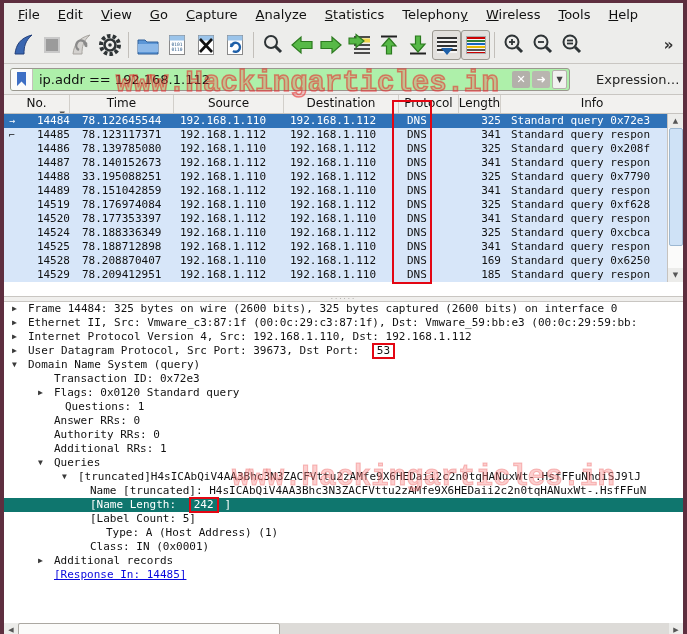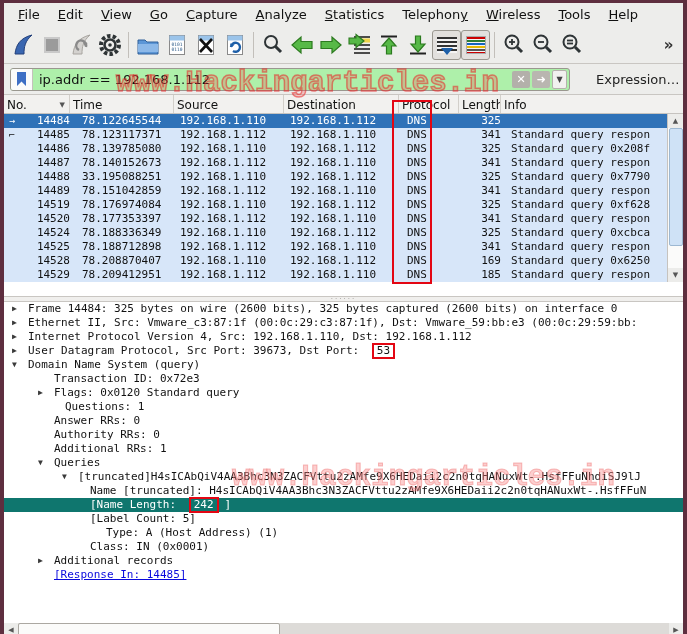--- a/index.html
+++ b/index.html
@@ -53,21 +53,21 @@
   #clear-btn  { background:#b3b0aa; }
   #apply-btn  { background:#b9b6b0; }
   #filter-drop { width:15px; height:19px; background:#f2f1ef; border:1px solid #b5b2ac; border-radius:2px;
     display:flex; align-items:center; justify-content:center; font-size:8px; color:#444; margin-right:2px; }
   #expression-btn { padding:2px 6px; color:#222; white-space:nowrap; }
   .v-sep { width:1px; height:18px; background:#c2bfba; }
   #add-filter-btn { font-size:16px; color:#222; padding:0 8px; }
   
   #packet-list { position:absolute; left:0; top:92px; width:679px; height:187px; background:#fff; }
   #pl-header { display:flex; height:19px; background:#f2f1ef; border-bottom:1px solid #c6c3bf; font-size:12px; color:#111; }
-  .hcell { border-right:1px solid #d2cfca; padding:1px 3px 0 3px; white-space:nowrap; overflow:hidden; display:flex; align-items:center; }
+  .hcell { border-right:1px solid #d2cfca; padding:1px 3px 0 3px; white-space:nowrap; overflow:hidden; display:flex; align-items:center;flex-direction:column; }
   .sort-arrow { font-size:7px; color:#555; margin-left:auto; padding-right:1px; }
   #pl-body { position:absolute; left:0; top:19px; width:663px; height:168px; overflow:hidden;
     font-family:"DejaVu Sans Mono","Liberation Mono",monospace; font-size:11px; }
   .prow { display:flex; height:14px; line-height:14px; background:#d7e6f9; color:#111; white-space:nowrap; }
   .prow.sel { background:#2f72b8; color:#fff; }
   .c-gut  { width:16px; text-align:center; font-size:10px; overflow:hidden; }
   .c-no   { width:50px; text-align:right; }
   .c-time { width:104px; padding-left:12px; }
   .c-src  { width:110px; padding-left:6px; }
   .c-dst  { width:115px; padding-left:6px; }
@@ -288,20 +288,21 @@
     </div>
     <div id="pl-body">
         <div class="prow sel">
           <div class="c-gut">→</div>
           <div class="c-no">14484</div>
           <div class="c-time">78.122645544</div>
           <div class="c-src">192.168.1.110</div>
           <div class="c-dst">192.168.1.112</div>
           <div class="c-pro">DNS</div>
           <div class="c-len">325</div>
+          <div class="c-info">Standard query 0x72e3</div>
         </div>
         <div class="prow">
           <div class="c-gut">⌐</div>
           <div class="c-no">14485</div>
           <div class="c-time">78.123117371</div>
           <div class="c-src">192.168.1.112</div>
           <div class="c-dst">192.168.1.110</div>
           <div class="c-pro">DNS</div>
           <div class="c-len">341</div>
           <div class="c-info">Standard query respon</div>

